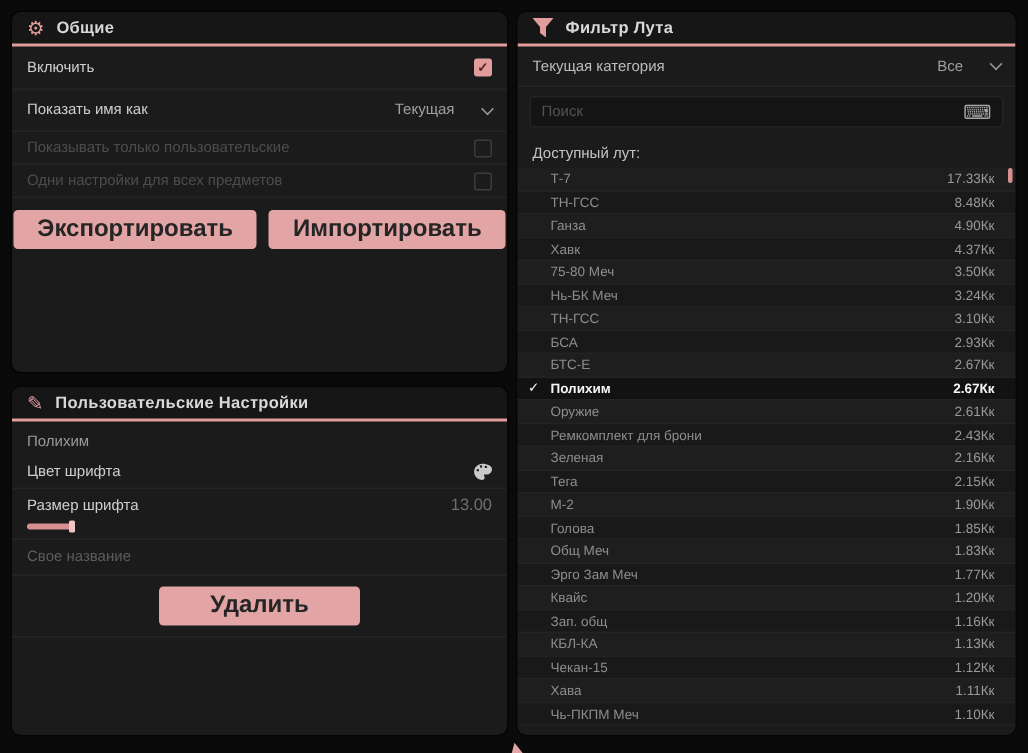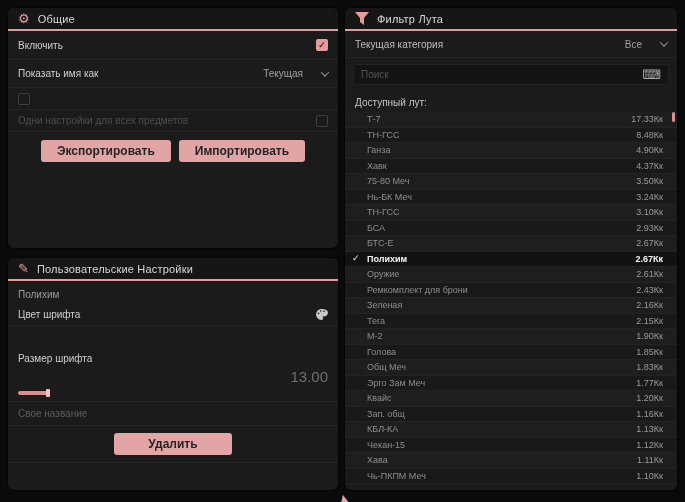--- a/index.html
+++ b/index.html
@@ -12,49 +12,49 @@
   .page { display:flex; gap:7px; padding:8px; height:100%; }
   .col-left { width:330px; display:flex; flex-direction:column; gap:10px; flex:none; }
   .col-right { width:332px; flex:none; }
 
   .panel { background:#1b1b1b; border-radius:6px; overflow:hidden; box-shadow:0 0 0 1px #050505; position:relative; }
   .p-general { height:240px; }
   .p-custom  { height:232px; }
   .p-filter  { height:482px; }
 
   .panel-header { display:flex; align-items:center; gap:8px; height:23px; padding:0 10px; background:#161616; border-bottom:2px solid #e29c9c; }
-  .panel-title { color:#d8d8d8; font-size:11px; letter-spacing:.2px; }
+  .panel-title { color:#d8d8d8; font-size:11px; letter-spacing:.2px;font-weight:bold; }
   .hdr-glyph { color:#e29c9c; font-size:13px; line-height:1; }
 
   .row { display:flex; align-items:center; justify-content:space-between; padding:0 10px; border-bottom:1px solid #242424; }
   .row-label { color:#cfcfcf; font-size:10px; }
   .row.disabled .row-label { color:#4d4d4d; }
 
   .r-enable { height:29px; }
   .r-showname { height:28px; }
   .r-dis { height:22px; }
 
   .checkbox { width:12px; height:12px; border-radius:2px; background:#e29c9c; display:flex; align-items:center; justify-content:center; }
   .checkbox .check-glyph { color:#5c2626; font-size:9px; line-height:1; font-weight:bold; }
   .checkbox.off { background:transparent; border:1px solid #3c3c3c; }
 
   .dropdown { display:flex; align-items:center; gap:19px; cursor:default; }
   .dropdown-value { color:#a0a0a0; font-size:10px; }
   .chevron { width:6px; height:6px; border-right:1.5px solid #9a9a9a; border-bottom:1.5px solid #9a9a9a; transform:rotate(45deg) translate(-1px,-1px); }
 
   .btn-row { display:flex; justify-content:center; gap:8px; padding:8px 0 6px; }
-  .btn { background:#e2a4a4; color:#252525; font-size:12px; border:none; border-radius:3px; padding:4px 16px; font-family:inherit; font-weight:bold; }
+  .btn { background:#e2a4a4; color:#252525; font-size:16px; border:none; border-radius:3px; padding:4px 16px; font-family:inherit; font-weight:bold; }
   .btn-wide { padding:4px 34px; }
   .del-row { display:flex; justify-content:center; padding:7px 0; border-bottom:1px solid #242424; }
 
   .section-label { color:#9a9a9a; font-size:10px; padding:8px 10px 4px; }
   .r-fontcolor { height:22px;text-align:center; }
   .slider-block { padding:5px 10px 2px; border-bottom:1px solid #242424; }
   .slider-head { display:flex; justify-content:space-between; align-items:center; }
-  .slider-value { color:#6f6f6f; font-size:15px;margin-top:37px; }
+  .slider-value { color:#6f6f6f; font-size:11px; }
   .slider { position:relative; height:12px; margin-top:2px; }
   .slider-fill { position:absolute; left:0; top:4px; width:30px; height:4px; background:#d98f8f; border-radius:2px; }
   .slider-handle { position:absolute; left:28px; top:2px; width:4px; height:8px; background:#f0c2c2; border-radius:1px; }
 
   .name-input { width:100%; height:24px; background:transparent; border:none; border-bottom:1px solid #242424; color:#cfcfcf; font-size:10px; padding:0 10px; font-family:inherit; }
   .name-input::placeholder { color:#5c5c5c; }
 
   .r-category { height:27px; }
   .cat-label { color:#bdbdbd; font-size:10px; }
 
@@ -102,20 +102,21 @@
         </span>
       </div>
       <div class="row r-showname">
         <span class="row-label">Показать имя как</span>
         <span class="dropdown">
           <span class="dropdown-value">Текущая</span>
           <span class="chevron"></span>
         </span>
       </div>
       <div class="row r-dis disabled">
+        <span class="row-label">Показывать только пользовательские</span>
         <span class="checkbox off"></span>
       </div>
       <div class="row r-dis disabled">
         <span class="row-label">Одни настройки для всех предметов</span>
         <span class="checkbox off"></span>
       </div>
       <div class="btn-row">
         <button class="btn">Экспортировать</button>
         <button class="btn">Импортировать</button>
       </div>

